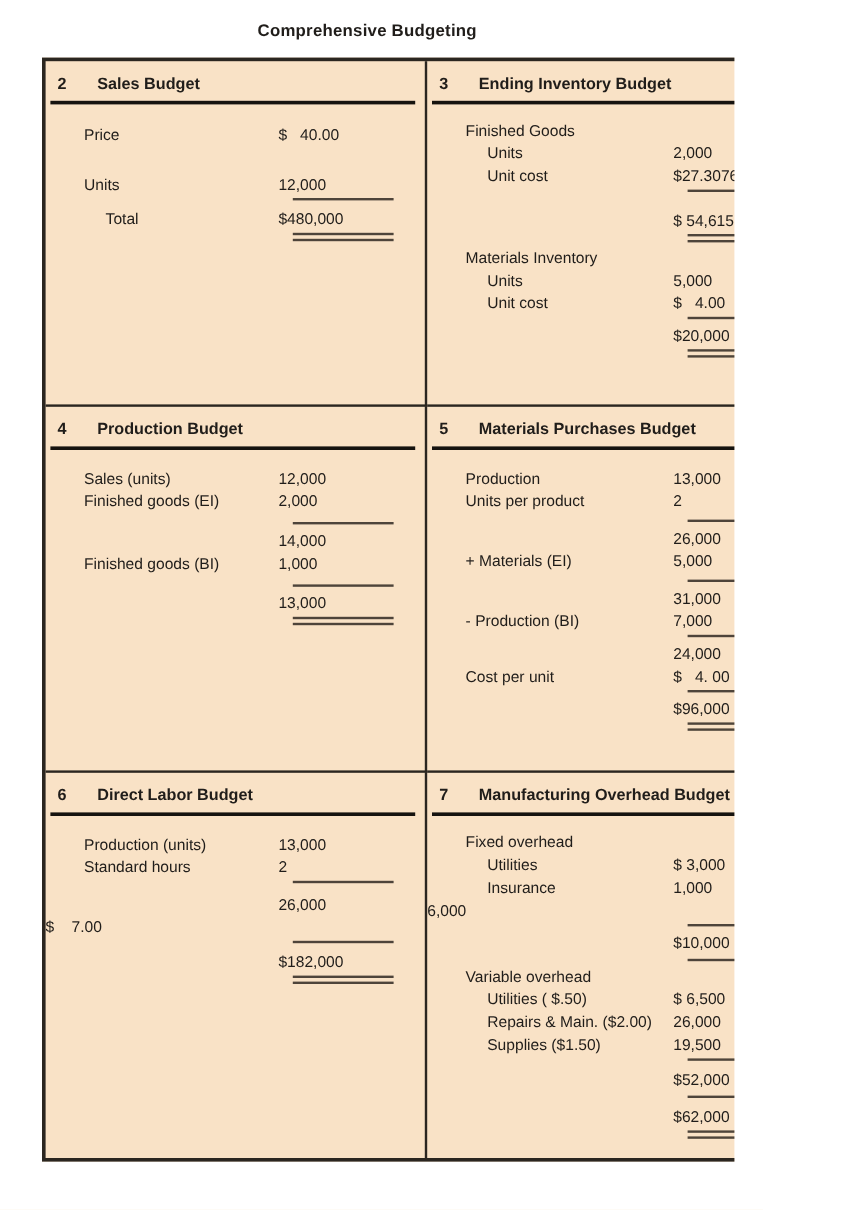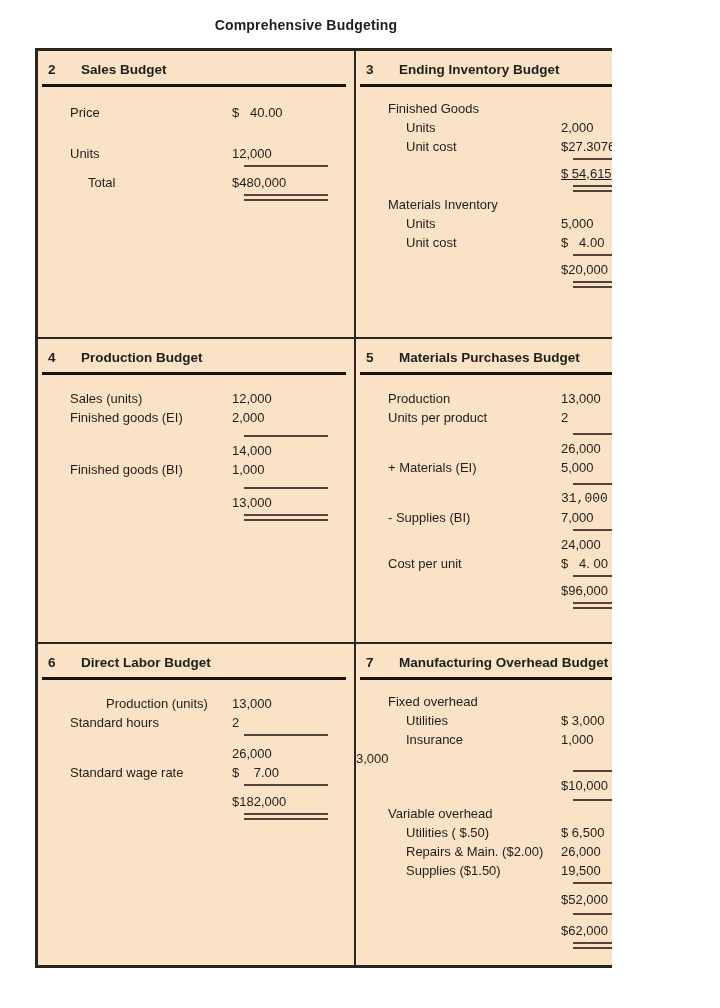--- a/index.html
+++ b/index.html
@@ -143,21 +143,21 @@
             <span class="label">Units</span>
             <span class="value">2,000</span>
           </div>
           <div class="row indent2">
             <span class="label">Unit cost</span>
             <span class="value">$27.3076</span>
           </div>
           <div class="vrule">
             <div class="rule1"></div>
           </div>
-          <div class="row" style="margin-top: 4px; text-decoration: underline;">
+          <div class="row" style="margin-top: 14px;">
             <span class="label"></span>
             <span class="value">$ 54,615</span>
           </div>
           <div class="vrule">
             <div class="rule2"></div>
           </div>
           <div class="row" style="margin-top: 2px; justify-content: flex-end;">
             <span class="label">Materials Inventory</span>
             <span class="value"></span>
           </div>
@@ -243,26 +243,26 @@
             <span class="label"></span>
             <span class="value">26,000</span>
           </div>
           <div class="row">
             <span class="label">+ Materials (EI)</span>
             <span class="value">5,000</span>
           </div>
           <div class="vrule" style="margin-top: 6px;">
             <div class="rule1"></div>
           </div>
-          <div class="row" style="margin-top: 4px; font-family: Liberation Mono, monospace;">
+          <div class="row" style="margin-top: 4px;">
             <span class="label"></span>
             <span class="value">31,000</span>
           </div>
           <div class="row">
-            <span class="label">- Supplies (BI)</span>
+            <span class="label">- Production (BI)</span>
             <span class="value">7,000</span>
           </div>
           <div class="vrule">
             <div class="rule1"></div>
           </div>
           <div class="row" style="margin-top: 4px;">
             <span class="label"></span>
             <span class="value">24,000</span>
           </div>
           <div class="row">
@@ -282,37 +282,36 @@
         </div>
     </div>
 
     <div class="panel col-left">
       <div class="phead">
         <span class="pnum">6</span>
         <span class="ptitle">Direct Labor Budget</span>
       </div>
       <div class="headrule"></div>
       <div class="rows">
-          <div class="row" style="margin-top: 14px; padding-left: 36px;">
+          <div class="row" style="margin-top: 14px;">
             <span class="label">Production (units)</span>
             <span class="value">13,000</span>
           </div>
           <div class="row">
             <span class="label">Standard hours</span>
             <span class="value">2</span>
           </div>
           <div class="vrule">
             <div class="rule1"></div>
           </div>
           <div class="row" style="margin-top: 8px;">
             <span class="label"></span>
             <span class="value">26,000</span>
           </div>
           <div class="row">
-            <span class="label">Standard wage rate</span>
             <span class="value">$    7.00</span>
           </div>
           <div class="vrule">
             <div class="rule1"></div>
           </div>
           <div class="row" style="margin-top: 6px;">
             <span class="label"></span>
             <span class="value">$182,000</span>
           </div>
           <div class="vrule">
@@ -334,21 +333,21 @@
           </div>
           <div class="row indent2">
             <span class="label">Utilities</span>
             <span class="value">$ 3,000</span>
           </div>
           <div class="row indent2">
             <span class="label">Insurance</span>
             <span class="value">1,000</span>
           </div>
           <div class="row indent2">
-            <span class="value">3,000</span>
+            <span class="value">6,000</span>
           </div>
           <div class="vrule">
             <div class="rule1"></div>
           </div>
           <div class="row" style="margin-top: 4px;">
             <span class="label"></span>
             <span class="value">$10,000</span>
           </div>
           <div class="vrule" style="margin-top: 4px;">
             <div class="rule1"></div>

